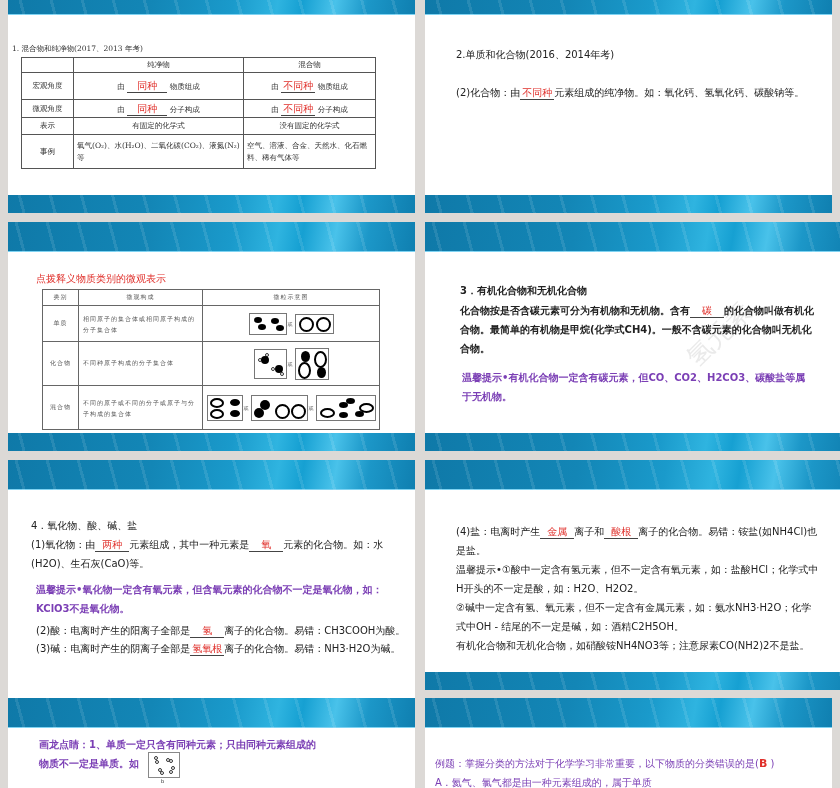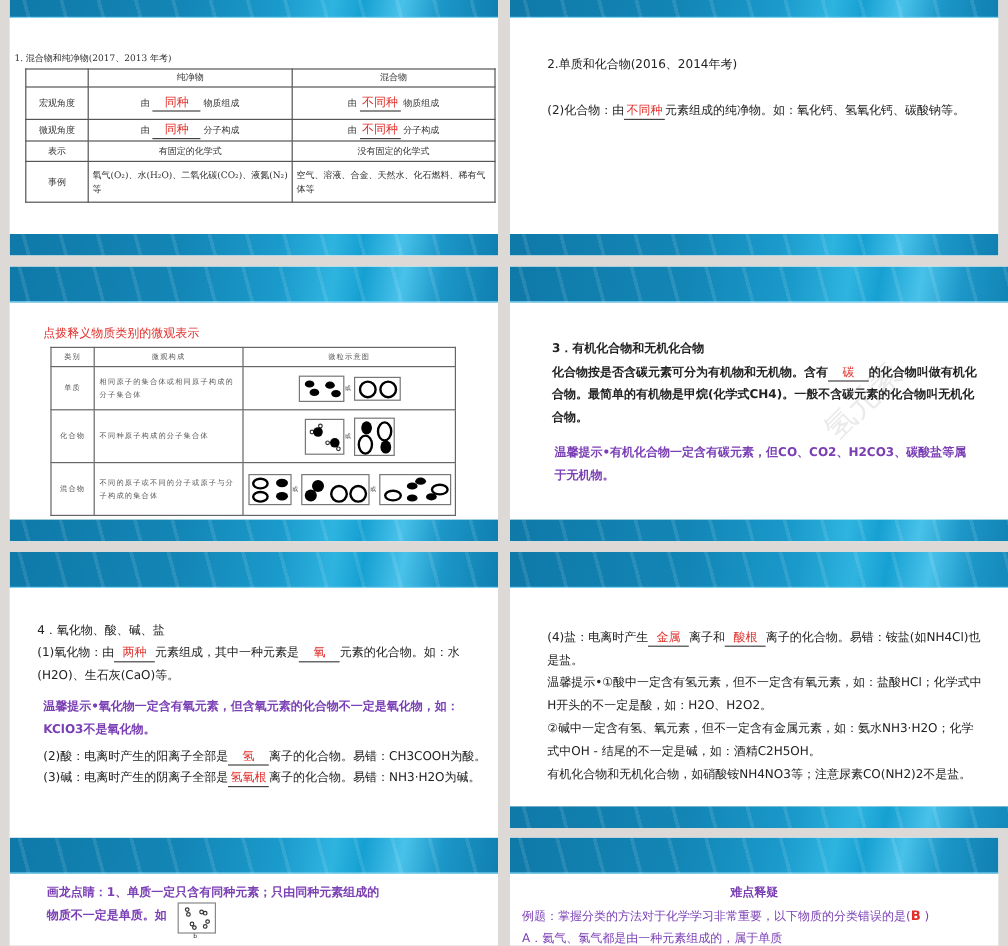--- a/index.html
+++ b/index.html
@@ -42,21 +42,21 @@
   .ring { border: 2px solid #000; background: #fff; }
   .ringthin { border: 1px solid #333; background:#fff; }
   .or { font-size: 5px; color:#555; vertical-align: middle; margin: 0 1px; }
 </style>
 </head>
 <body>
 
 <div class="slide" style="left:8px; top:0; width:407px; height:213px;">
   <div class="band top" style="height:15px;"></div>
   <div class="c serif" style="left:4px; top:40px; font-size:7.5px; color:#333;">1. 混合物和纯净物(2017、2013 年考)</div>
-  <table class="t1" style="position:absolute; left:13px; top:57px; width:392px;">
+  <table class="t1" style="position:absolute; left:13px; top:57px; width:355px;">
     <tbody>
         <tr style="height:15px;">
       <td style="width:52px;"></td>
       <td style="width:170px;">纯净物</td>
       <td>混合物</td>
     </tr>
     <tr style="height:27px;">
       <td>宏观角度</td>
       <td><span>由</span> <span class="blank" style="width:40px;">同种</span> <span>物质组成</span></td>
       <td><span>由</span> <span class="blank" style="width:34px;">不同种</span> <span>物质组成</span></td>
@@ -213,18 +213,17 @@
     <span class="dot ringthin" style="left:9px; top:15px; width:4px; height:4px;"></span>
     <span class="dot ringthin" style="left:11px; top:18px; width:4px; height:4px;"></span>
     <span class="dot ringthin" style="left:22px; top:13px; width:4px; height:4px;"></span>
     <span class="dot ringthin" style="left:20px; top:17px; width:4px; height:4px;"></span>
   </span>
   <div class="c" style="left:153px; top:79px; font-size:5px; line-height:8px;">b</div>
 </div>
 
 <div class="slide" style="left:425px; top:698px; width:407px; height:100px;">
   <div class="band top" style="height:30px;"></div>
-  <div class="c purple" style="left:0; right:0; top:38px; text-align:center;">难点释疑</div>
   <div class="c" style="left:10px; top:57px; color:#7b3fb5;">
     <span>例题：掌握分类的方法对于化学学习非常重要，以下物质的分类错误的是(</span><span class="red bold" style="font-size:11px;">B</span> <span>)</span>
   </div>
   <div class="c" style="left:10px; top:76px; color:#7b3fb5;">A．氦气、氯气都是由一种元素组成的，属于单质</div>
 </div>
 
 </body></html>

